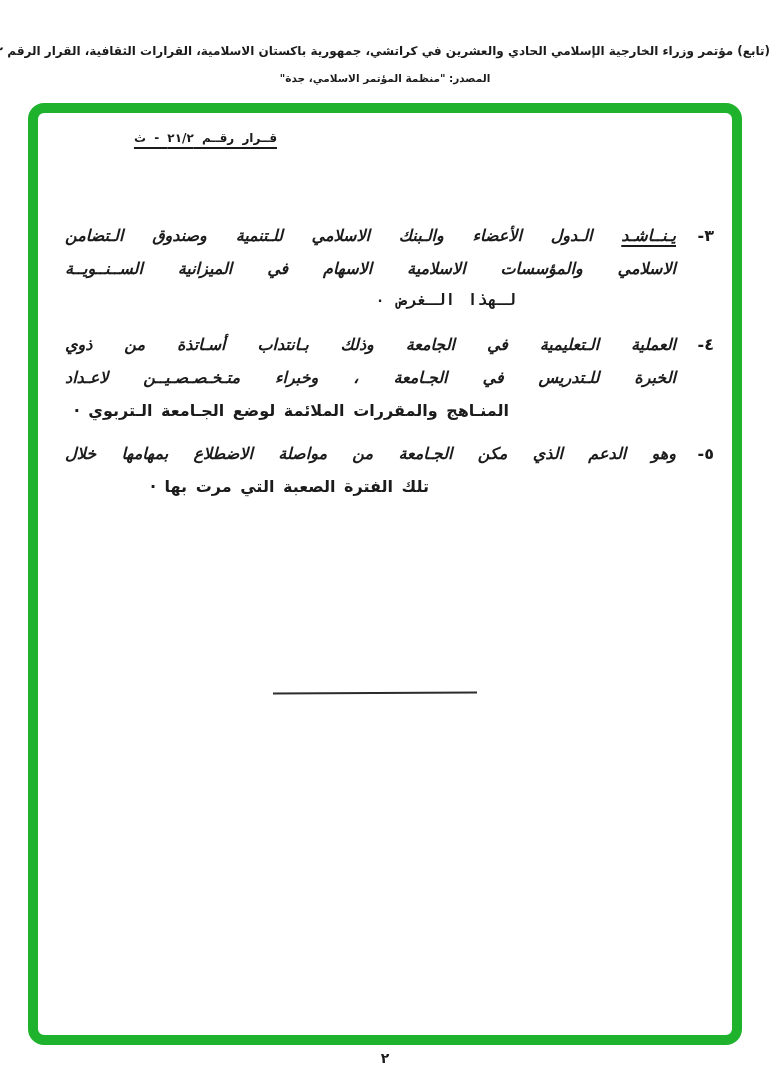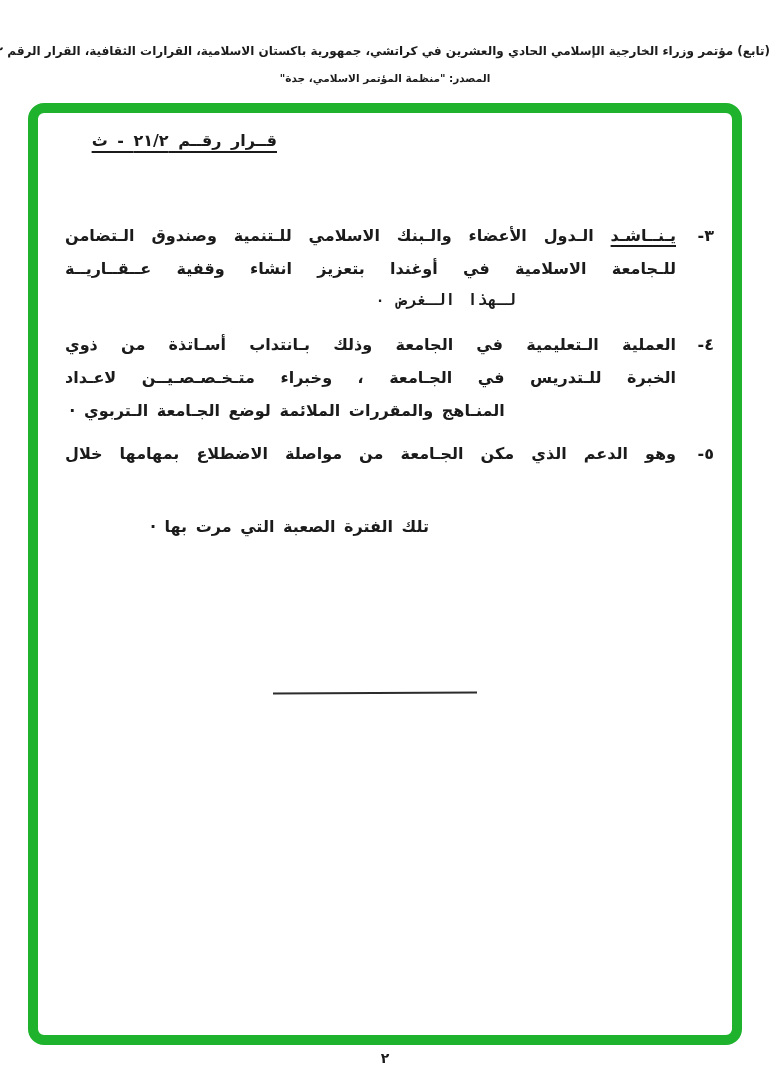--- a/index.html
+++ b/index.html
@@ -28,40 +28,40 @@
   .frame{
     position:absolute;left:28px;top:103px;
     width:694px;height:922px;               
     border:10px solid #1eb22d;
     border-radius:16px;
     background:#ffffff;
   }
   
   .title{
     position:absolute;top:131px;right:493px;
-    direction:rtl;font-size:16px;white-space:nowrap;
+    direction:rtl;font-size:12px;white-space:nowrap;
     text-decoration:underline;
     text-underline-offset:5px;
     text-decoration-thickness:1.5px;
     word-spacing:4px;
   }
   
   .bodytext{
     position:absolute;top:219px;left:65px;width:649px;
     direction:rtl;font-size:16px;line-height:33px;
   }
   .para{display:flex;margin-bottom:10px;}
   .para-num{width:30px;flex:0 0 30px;text-align:right;}
   .para-lines{flex:1;margin-right:8px;}
   .line{direction:rtl;}
-  .just{text-align:justify;text-align-last:justify;}
+  .just{text-align:justify;text-align-last:justify;font-style:italic;}
   .tail{white-space:nowrap;word-spacing:3px;}
   .tail-p3{padding-right:160px;font-family:Liberation Mono, monospace;}
-  .tail-p4{padding-right:167px;text-align:center;}
-  .tail-p5{padding-right:247px;margin-top:40px;}
+  .tail-p4{padding-right:167px;}
+  .tail-p5{padding-right:247px;}
   .lead{
     text-decoration:underline;
     text-underline-offset:4px;
     text-decoration-thickness:1.5px;
   }
   
   .divider{
     position:absolute;left:273px;top:692px;width:204px;height:2px;
     background:#2c2c2c;transform:rotate(-0.3deg);
   }
@@ -82,21 +82,21 @@
   <div class="frame"></div>
 
   <div class="title">قــرار رقــم ٢١/٢ - ث</div>
 
   <div class="bodytext">
 
     <div class="para">
       <div class="para-num">٣-</div>
       <div class="para-lines">
         <div class="line just"><span class="lead">يـنــاشـد</span> <span>الـدول الأعضاء والـبنك الاسلامي للـتنمية وصندوق الـتضامن</span></div>
-        <div class="line just">للـجامعة الاسلامية في أوغندا بتعزيز انشاء وقفية عــقــاريــة</div>
+        <div class="line just">الاسلامي والمؤسسات الاسلامية الاسهام في الميزانية الســنــويــة</div>
         <div class="line tail tail-p3">لـهذا الـغرض ·</div>
       </div>
     </div>
 
     <div class="para">
       <div class="para-num">٤-</div>
       <div class="para-lines">
         <div class="line just">العملية الـتعليمية في الجامعة وذلك بـانتداب أسـاتذة من ذوي</div>
         <div class="line just">الخبرة للـتدريس في الجـامعة ، وخبراء متـخـصـصـيــن لاعـداد</div>
         <div class="line tail tail-p4">المنـاهج والمقررات الملائمة لوضع الجـامعة الـتربوي ·</div>

